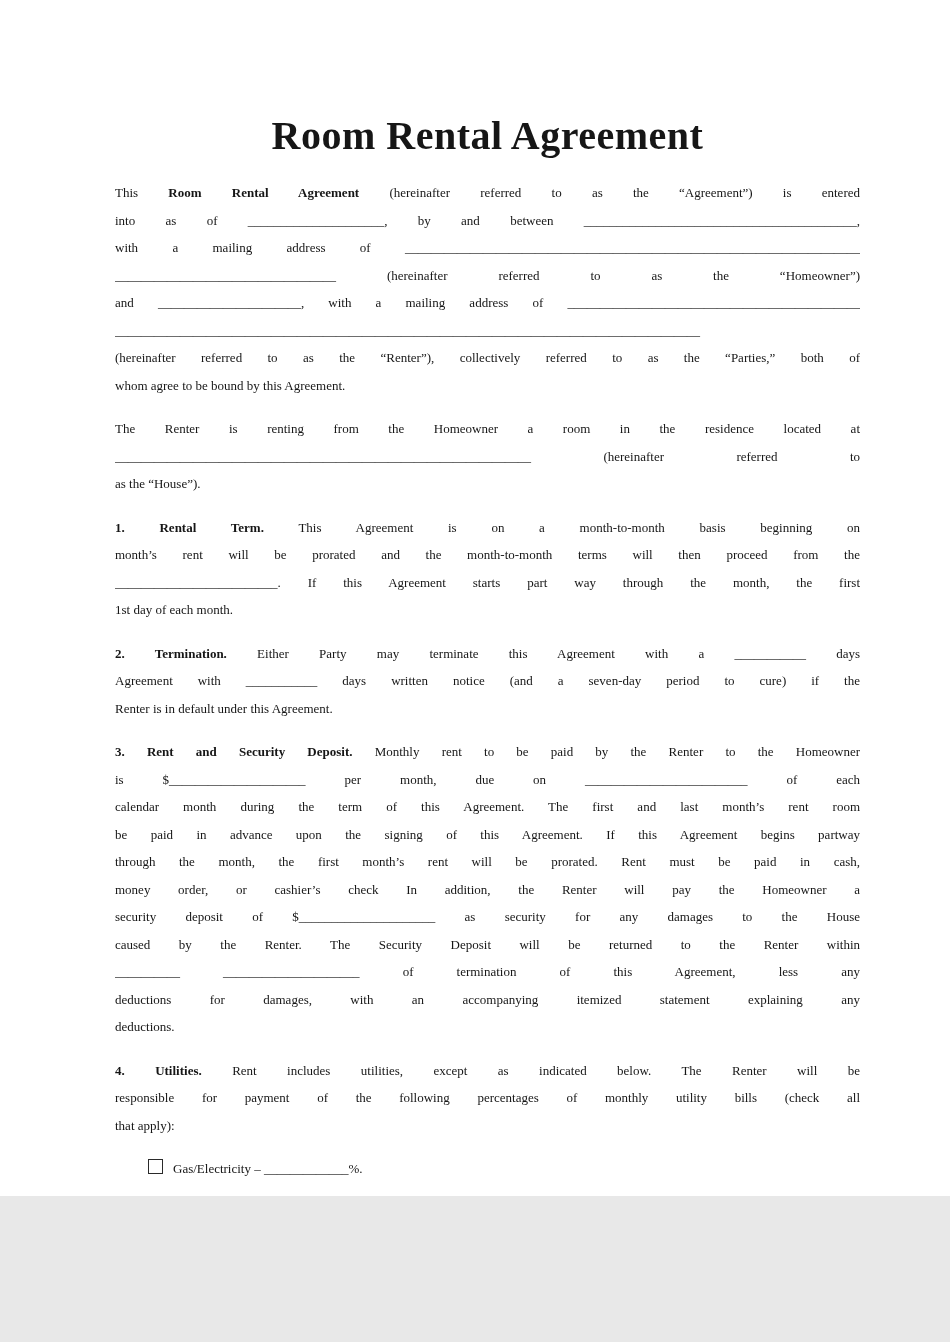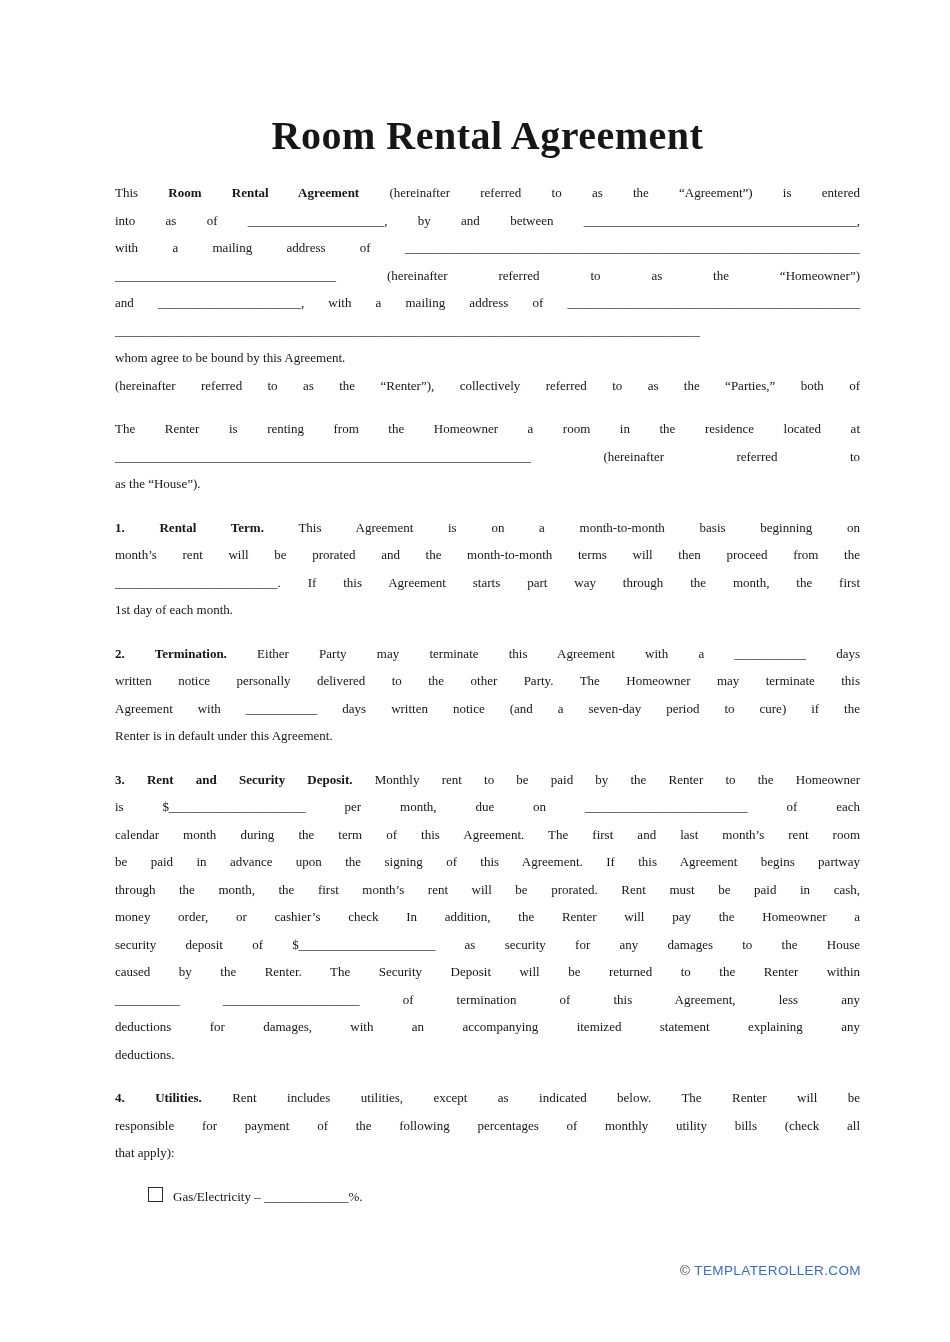--- a/index.html
+++ b/index.html
@@ -1,19 +1,19 @@
 <!DOCTYPE html>
 <html><head>
 <meta charset="utf-8">
 <style>
   html, body { margin: 0; padding: 0; background: #e8e8e8; }
   .page {
     position: relative;
     width: 950px;
-    height: 1342px;
+    height: 1196px;
     background: #ffffff;
     overflow: hidden;
     font-family: "Liberation Serif", "DejaVu Serif", serif;
     color: #161616;
   }
   .doc {
     position: absolute;
     left: 115px;
     top: 113px;
     width: 745px;
@@ -69,37 +69,36 @@
   <div class="doc">
     <h1 class="doc-title">Room Rental Agreement</h1>
     <div id="paragraphs-root">
         <div class="para">
           <div class="line">This <b>Room Rental Agreement</b> (hereinafter referred to as the “Agreement”) is entered</div>
           <div class="line">into as of <span class="blank">_____________________</span>, by and between <span class="blank">__________________________________________</span>,</div>
           <div class="line">with a mailing address of <span class="blank">______________________________________________________________________</span></div>
           <div class="line"><span class="blank">__________________________________</span> (hereinafter referred to as the “Homeowner”)</div>
           <div class="line">and <span class="blank">______________________</span>, with a mailing address of <span class="blank">_____________________________________________</span></div>
           <div class="line"><span class="blank">__________________________________________________________________________________________</span></div>
+          <div class="line">(hereinafter referred to as the “Renter”), collectively referred to as the “Parties,” both of</div>
           <div class="line last">whom agree to be bound by this Agreement.</div>
-          <div class="line">(hereinafter referred to as the “Renter”), collectively referred to as the “Parties,” both of</div>
         </div>
         <div class="para">
           <div class="line">The Renter is renting from the Homeowner a room in the residence located at</div>
           <div class="line"><span class="blank">________________________________________________________________</span> (hereinafter referred to</div>
           <div class="line last">as the “House”).</div>
         </div>
         <div class="para">
           <div class="line"><b>1. Rental Term.</b> This Agreement is on a month-to-month basis beginning on</div>
           <div class="line">month’s rent will be prorated and the month-to-month terms will then proceed from the</div>
           <div class="line"><span class="blank">_________________________</span>. If this Agreement starts part way through the month, the first</div>
           <div class="line last">1st day of each month.</div>
         </div>
         <div class="para">
           <div class="line"><b>2. Termination.</b> Either Party may terminate this Agreement with a <span class="blank">___________</span> days</div>
-          <div class="line">written notice personally delivered to the other Party. The Homeowner may terminate this</div>
           <div class="line">Agreement with <span class="blank">___________</span> days written notice (and a seven-day period to cure) if the</div>
           <div class="line last">Renter is in default under this Agreement.</div>
         </div>
         <div class="para">
           <div class="line"><b>3. Rent and Security Deposit.</b> Monthly rent to be paid by the Renter to the Homeowner</div>
           <div class="line">is $<span class="blank">_____________________</span> per month, due on <span class="blank">_________________________</span> of each</div>
           <div class="line">calendar month during the term of this Agreement. The first and last month’s rent room</div>
           <div class="line">be paid in advance upon the signing of this Agreement. If this Agreement begins partway</div>
           <div class="line">through the month, the first month’s rent will be prorated. Rent must be paid in cash,</div>
           <div class="line">money order, or cashier’s check In addition, the Renter will pay the Homeowner a</div>

